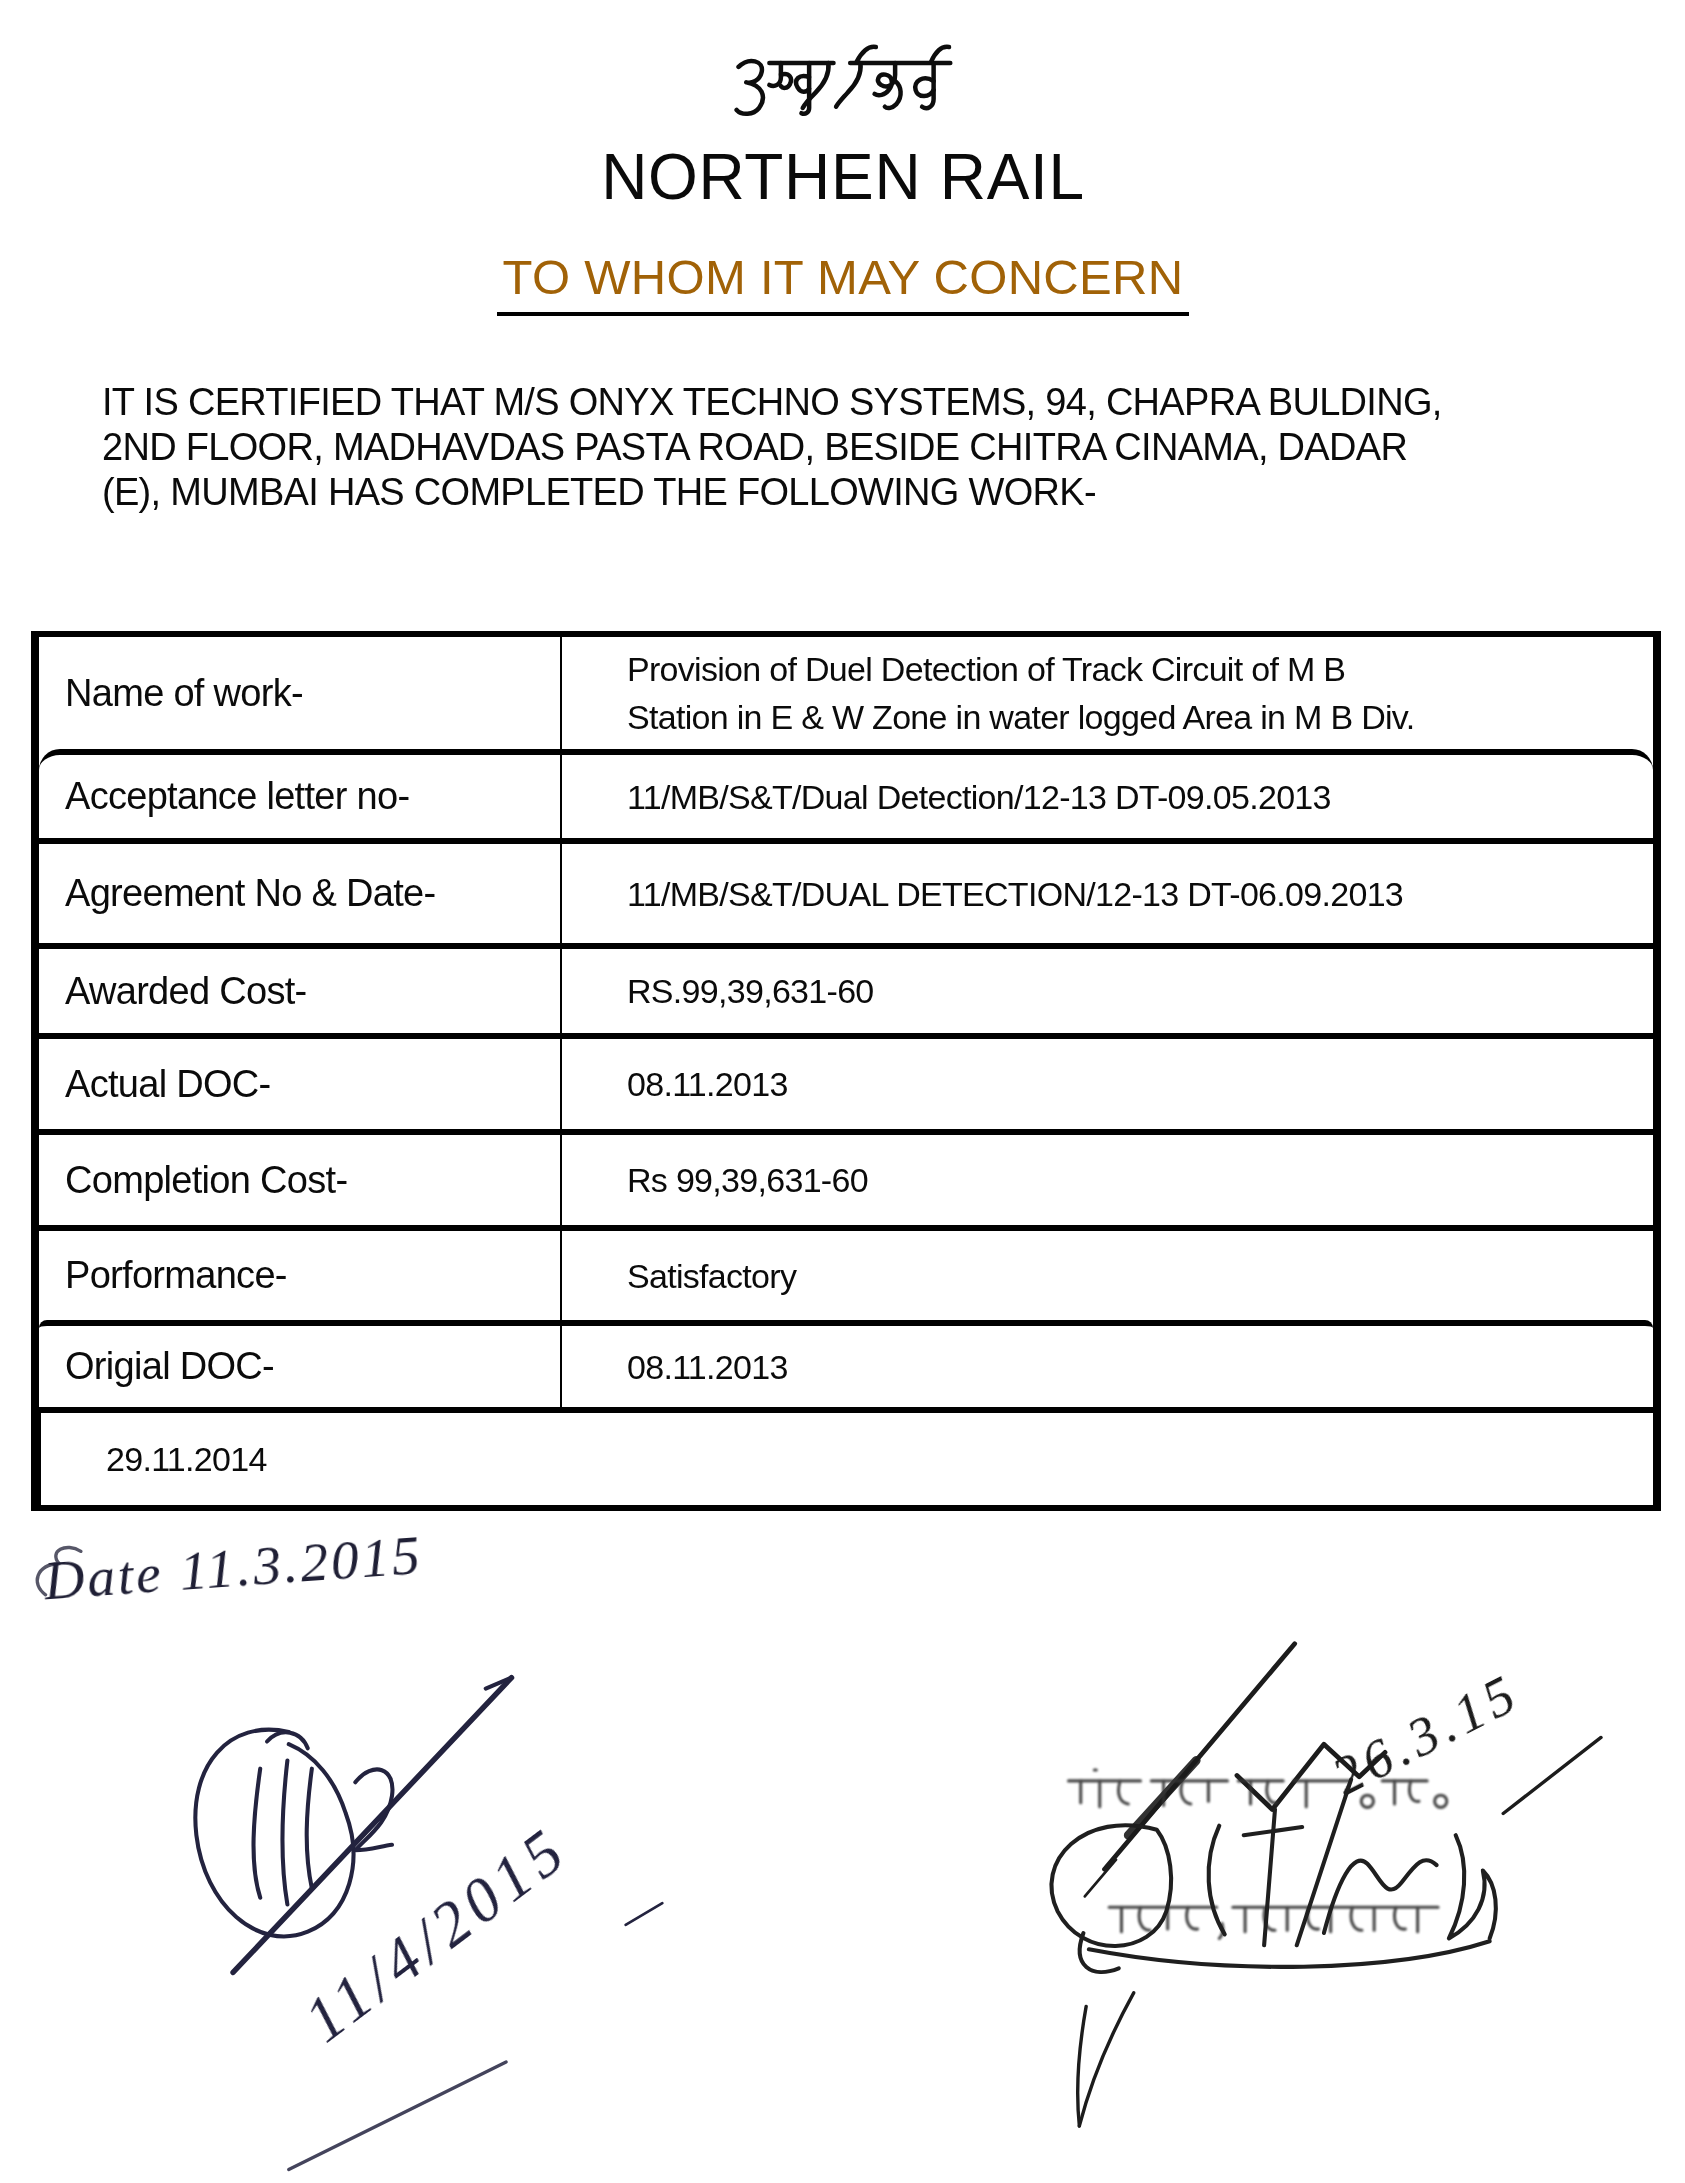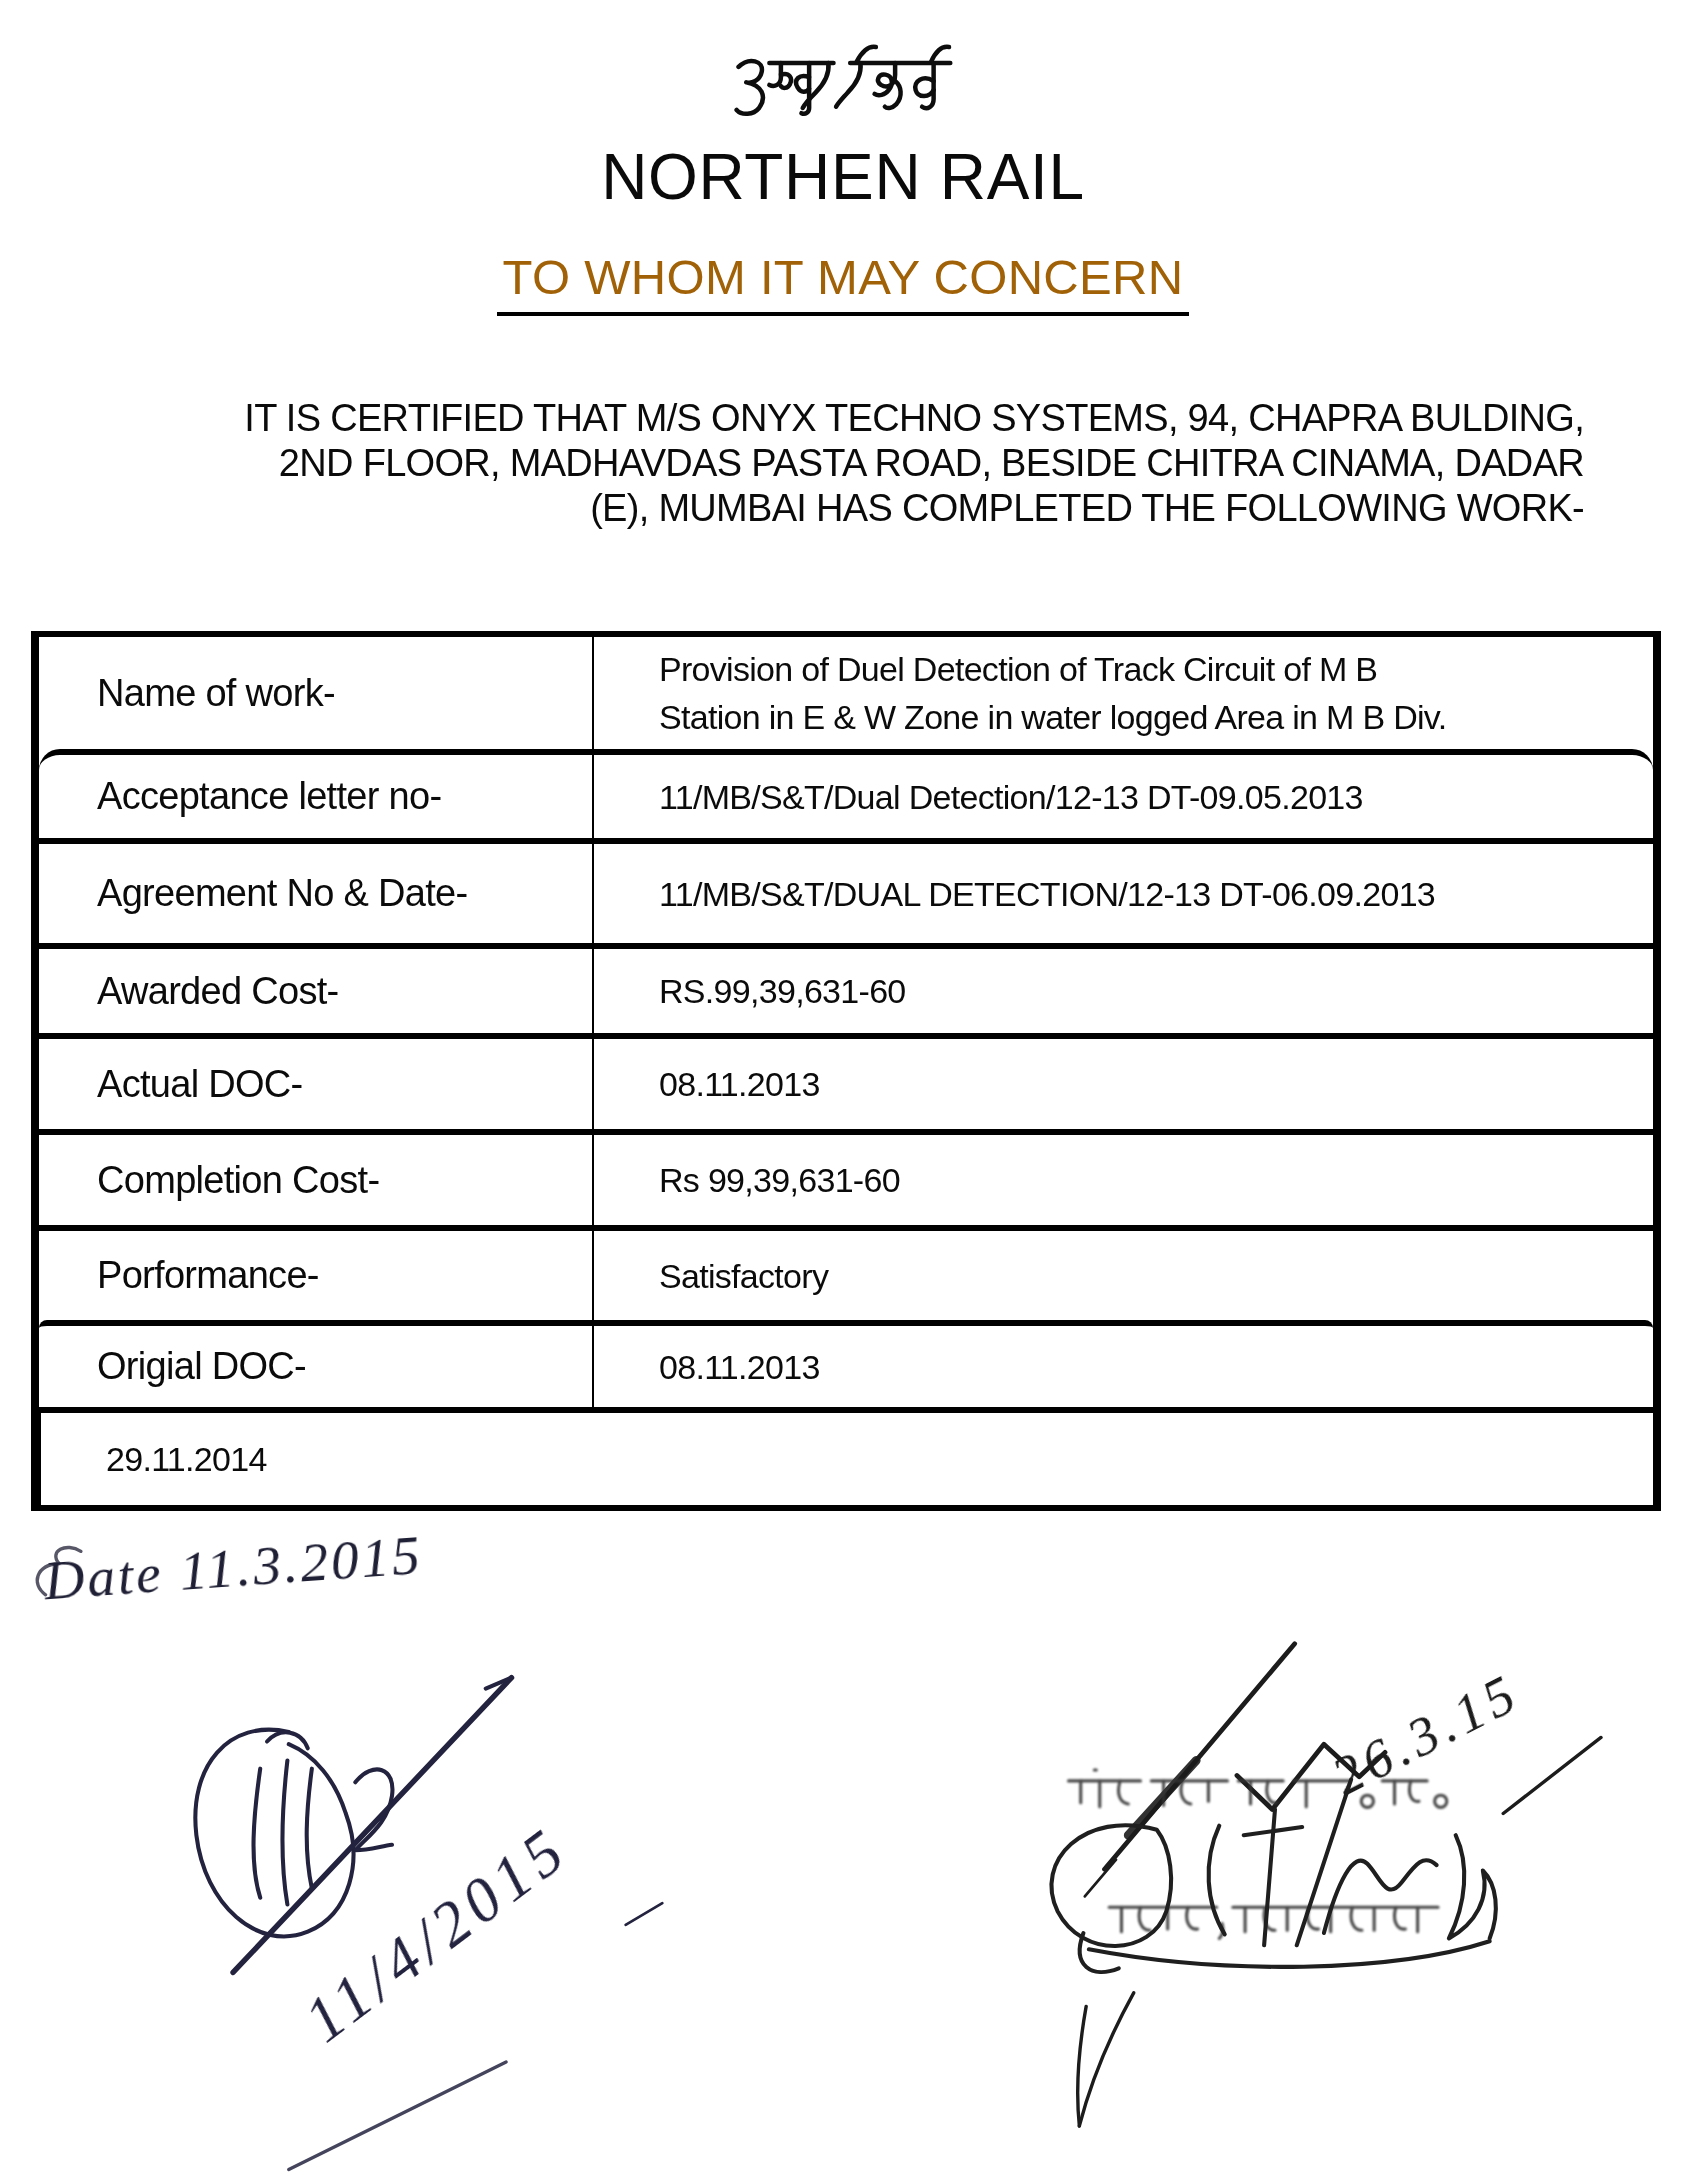--- a/index.html
+++ b/index.html
@@ -22,23 +22,23 @@
     text-align:center;font-size:64px;letter-spacing:0.7px;
     color:#0a0a0a;
   }
   .subtitle-wrap{position:absolute;left:0;top:249px;width:100%;text-align:center;}
   .subtitle-wrap span{
     display:inline-block;font-size:49px;letter-spacing:0.3px;
     border-bottom:4.1px solid #000;padding:0 5.4px 6.8px 5.4px;color:#a16207;
   }
   
   .intro{
-    position:absolute;left:102px;top:396px;width:1482px;
+    position:absolute;left:102px;top:380px;width:1482px;
     font-size:38px;line-height:45px;letter-spacing:-0.7px;
-    white-space:pre-line;color:#0b0b0b;text-align:right;
+    white-space:pre-line;color:#0b0b0b;
   }
   
   .work-table{
     position:absolute;left:31px;top:631px;width:1630px;
     box-sizing:border-box;
     border:6.8px solid #000;border-left-width:8.2px;border-right-width:8.2px;
     background:#fff;
   }
   .t-row{display:flex;align-items:stretch;}
   .t-row + .t-row{border-top:6.1px solid #000;}
@@ -47,21 +47,21 @@
   .t-row:nth-child(3){height:99px;}
   .t-row:nth-child(4){height:84px;}
   .t-row:nth-child(5){height:90px;}
   .t-row:nth-child(6){height:90px;}
   .t-row:nth-child(7){height:89px;}
   .t-row:nth-child(8){height:81px;border-radius:8px;}
   .t-row:nth-child(9){height:92px;}
   .t-label{
     width:521px;flex:0 0 521px;display:flex;align-items:center;
     padding-left:26px;box-sizing:border-box;
-    font-size:38px;letter-spacing:-0.7px;color:#0b0b0b;margin-left:32px;
+    font-size:38px;letter-spacing:-0.7px;color:#0b0b0b;
   }
   .t-value{
     flex:1;display:flex;align-items:center;
     border-left:2.7px solid #000;
     padding-left:65px;padding-right:8.2px;box-sizing:border-box;
     font-size:34px;line-height:48px;letter-spacing:-0.7px;color:#0b0b0b;
     white-space:pre-line;
   }
   
   .lower-overlay{position:absolute;left:0;top:1516px;width:1686px;height:667px;}

